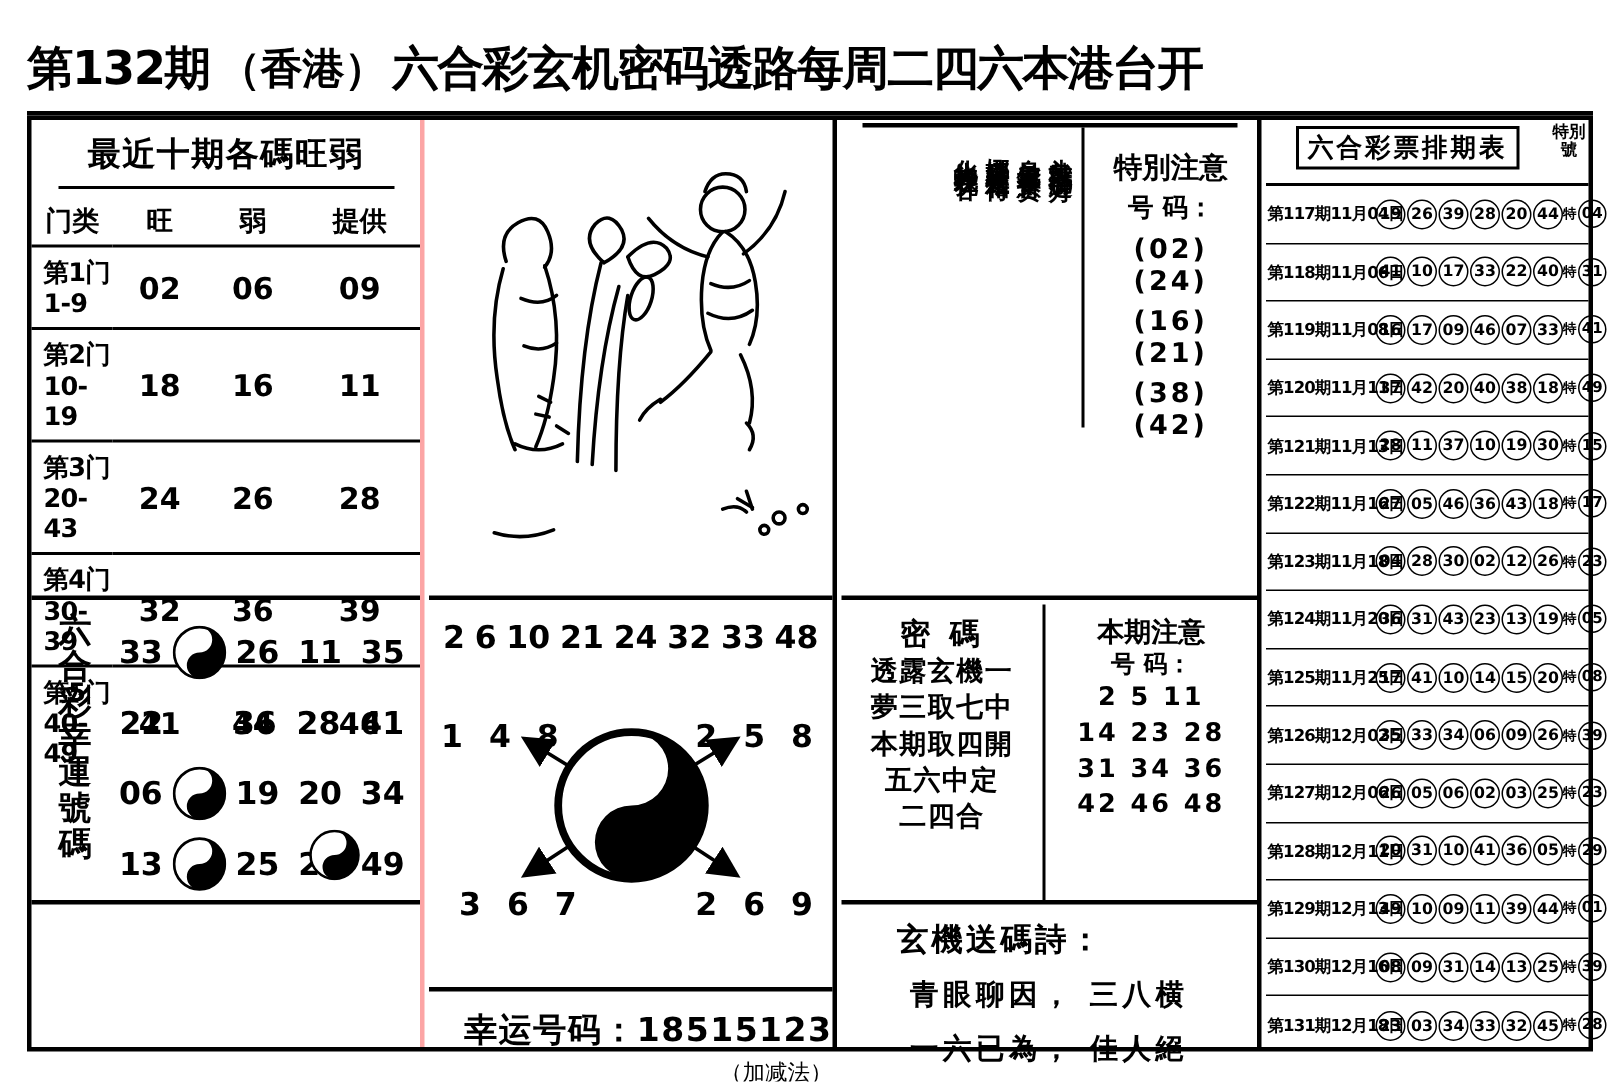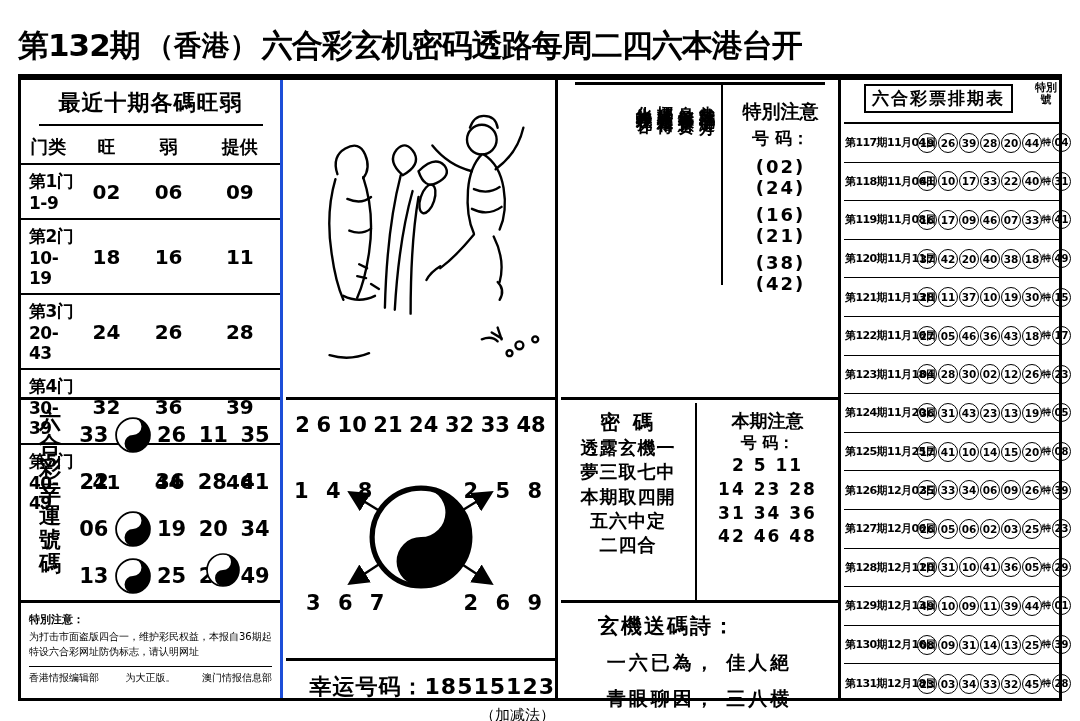--- a/index.html
+++ b/index.html
@@ -25,21 +25,21 @@
 
   .hrule { position:absolute; left:18px; top:74px; width:1044px; height:3px; background:#000; }
 
   
   .frame {
     position:absolute; left:18px; top:77px; width:1044px; height:624px;
     border:3px solid #000;
   }
 
   
-  .col-a { position:absolute; left:0; top:0; width:262px; height:100%; border-right:3px solid #1d4ed8; }
+  .col-a { position:absolute; left:0; top:0; width:262px; height:100%; border-right:3px solid #fca5a5; }
   .col-b { position:absolute; left:265px; top:0; width:272px; height:100%; border-right:3px solid #000; }
   .col-c { position:absolute; left:540px; top:0; width:280px; height:100%; border-right:3px solid #000; }
   .col-d { position:absolute; left:823px; top:0; width:215px; height:100%; }
 
   
   .a1 { position:absolute; left:0; top:0; width:100%; height:320px; border-bottom:3px solid #000; }
   .a1-title { text-align:center; font-size:22px; font-weight:bold; padding:8px 0 6px; letter-spacing:1px; }
   .a1-sep { width:224px; height:2px; background:#000; margin:0 auto 4px; }
   .a1-table { width:100%; border-collapse:collapse; }
   .a1-table th, .a1-table td {
@@ -276,29 +276,20 @@
         <span style="position:absolute; left:185px; top:150px;">
           <svg class="taiji" viewBox="0 0 100 100" width="34" height="34">
             <circle cx="50" cy="50" r="47" fill="#fff" stroke="#000" stroke-width="5"></circle>
             <path d="M50 3 A47 47 0 0 1 50 97 A23.5 23.5 0 0 1 50 50 A23.5 23.5 0 0 0 50 3 Z" fill="#000"></path>
             <circle cx="50" cy="26.5" r="8" fill="#fff"></circle>
             <circle cx="50" cy="73.5" r="8" fill="#000"></circle>
           </svg>
         </span>
       </div>
 
-      <div class="a3">
-        <div class="t">特別注意：</div>
-        <div class="p">为打击市面盗版四合一，维护彩民权益，本报自36期起特设六合彩网址防伪标志，请认明网址</div>
-        <div class="foot">
-          <span>香港情报编辑部</span>
-          <span>为大正版。</span>
-          <span>澳门情报信息部</span>
-        </div>
-      </div>
     </div>
 
     <div class="col-b">
 
       <div class="b1">
         <svg viewBox="0 0 272 320">
           <g fill="none" stroke="#000" stroke-width="2.4" stroke-linecap="round" stroke-linejoin="round">
 
             <path d="M52 95 q-6 -18 8 -26 q14 -8 20 6 q6 14 -2 24"></path>
             <path d="M50 100 q-10 34 -4 74 q4 30 12 48"></path>
@@ -436,22 +427,22 @@
           <div class="h2">号 码：</div>
           <div class="r">2  5  11</div>
           <div class="r">14  23  28</div>
           <div class="r">31  34  36</div>
           <div class="r">42  46  48</div>
         </div>
       </div>
 
       <div class="c3">
         <div class="h">玄機送碼詩：</div>
+        <div class="ln">青眼聊因，  三八横</div>
         <div class="ln">一六已為，  佳人絕</div>
-        <div class="ln">青眼聊因，  三八横</div>
       </div>
     </div>
 
     <div class="col-d">
       <div class="d-head">
         <span class="banner">六合彩票排期表</span>
         <span class="sp">特別號</span>
       </div>
       <div class="d-rows">
 

